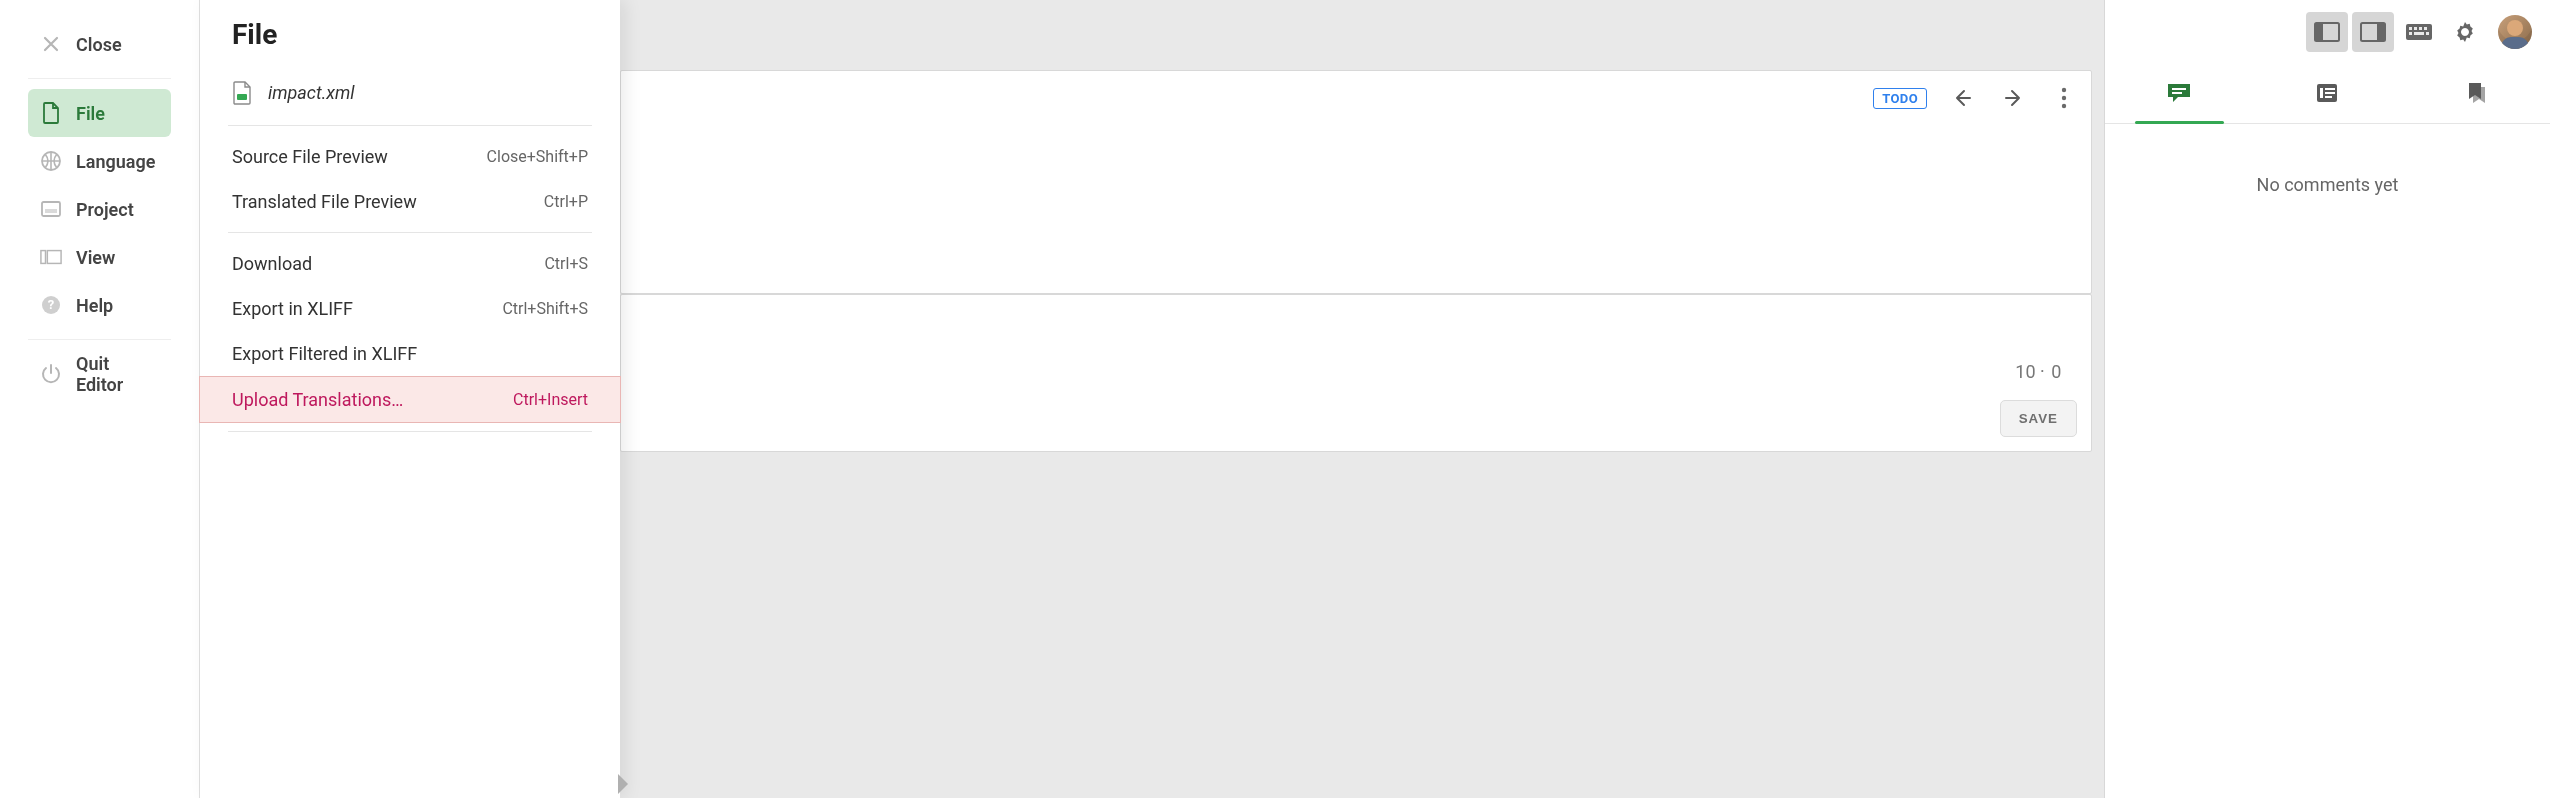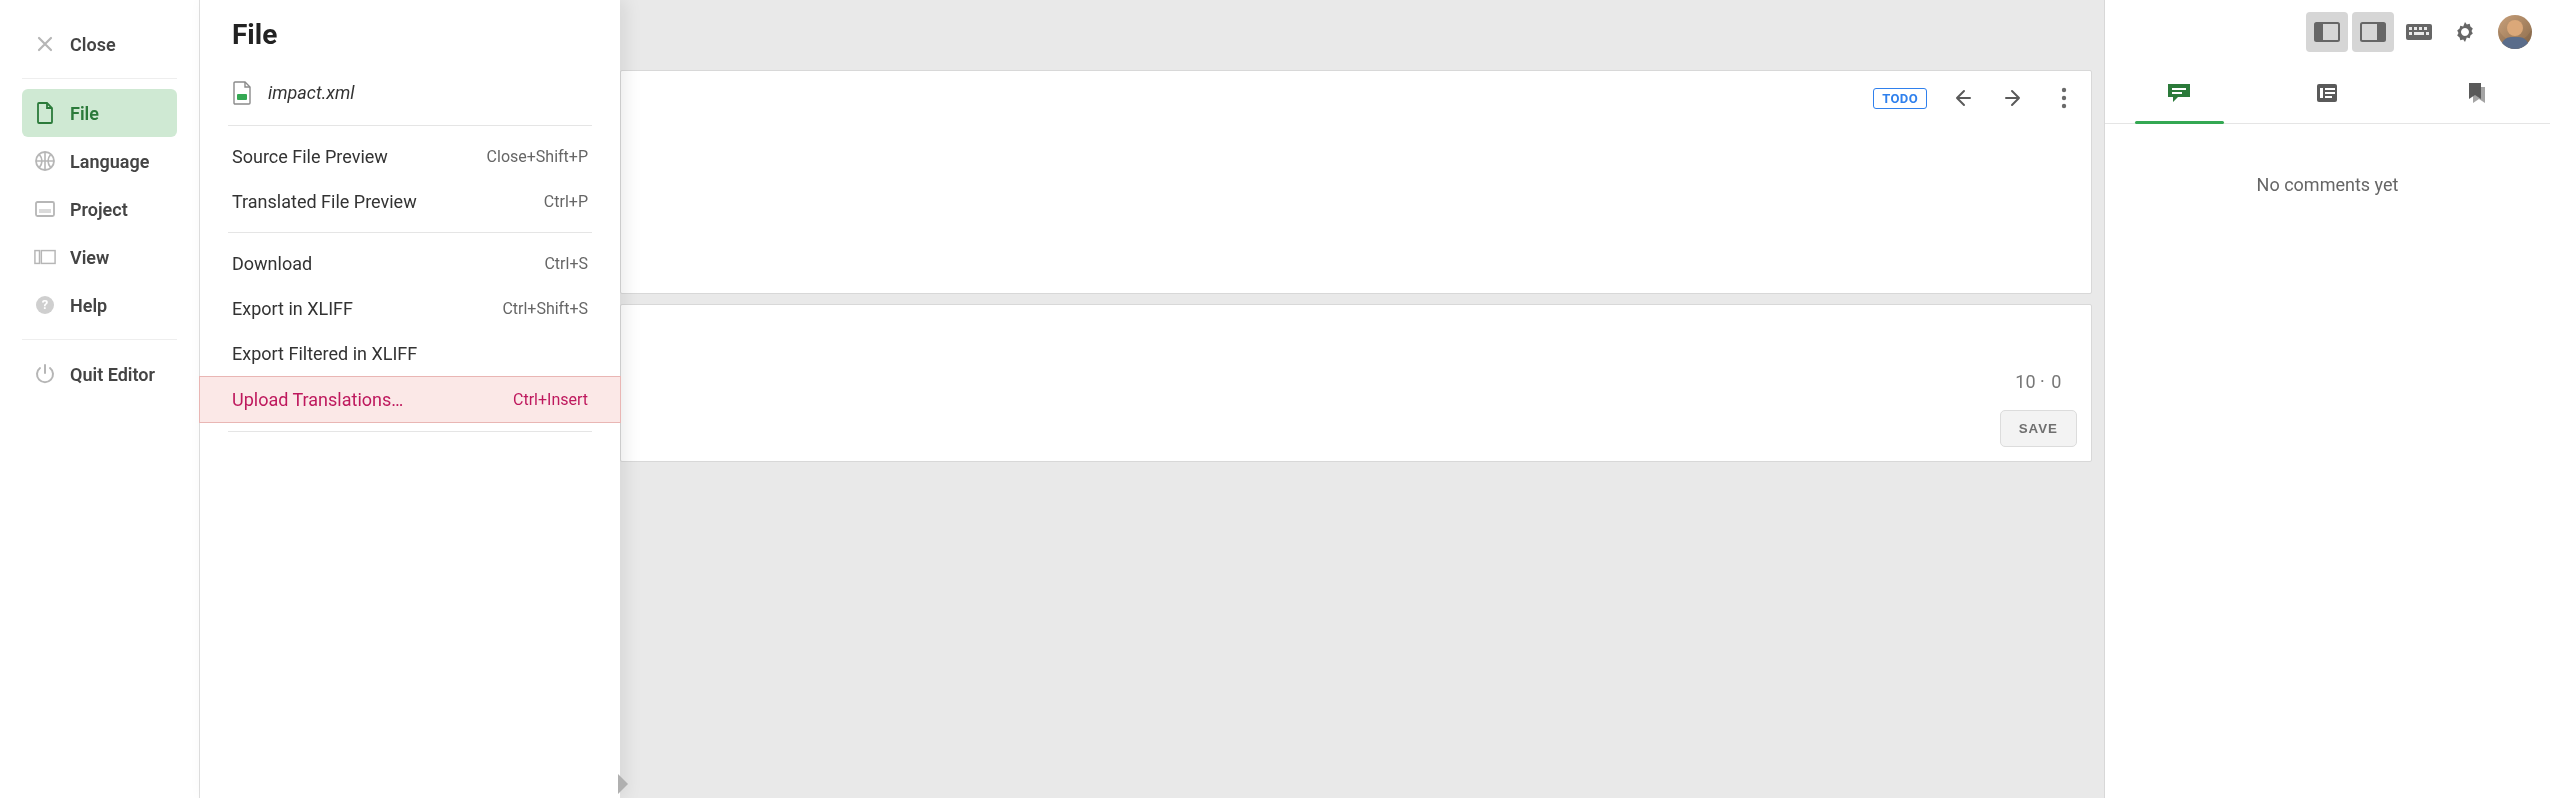--- a/index.html
+++ b/index.html
@@ -17,21 +17,21 @@
     height: 798px;
     position: relative;
   }
 
   
   .sidebar {
     width: 200px;
     height: 100%;
     background: #fff;
     border-right: 1px solid #e0e0e0;
-    padding: 20px 22px;
+    padding: 20px 28px;
     display: flex;
     flex-direction: column;
   }
   .sidebar-item {
     display: flex;
     align-items: center;
     gap: 14px;
     height: 48px;
     padding: 0 12px;
     border-radius: 6px;
@@ -162,21 +162,20 @@
     width: 28px; height: 18px;
     border-radius: 10px 10px 0 0;
     background: #5a6c8a;
   }
 
   .editor {
     flex: 1;
     padding: 70px 12px 10px 0;
     display: flex;
     flex-direction: column;
-    gap: 10px;
   }
   .card {
     background: #fff;
     border: 1px solid #d8d8d8;
     border-radius: 2px;
   }
   .source-card {
     height: 224px;
     position: relative;
   }

